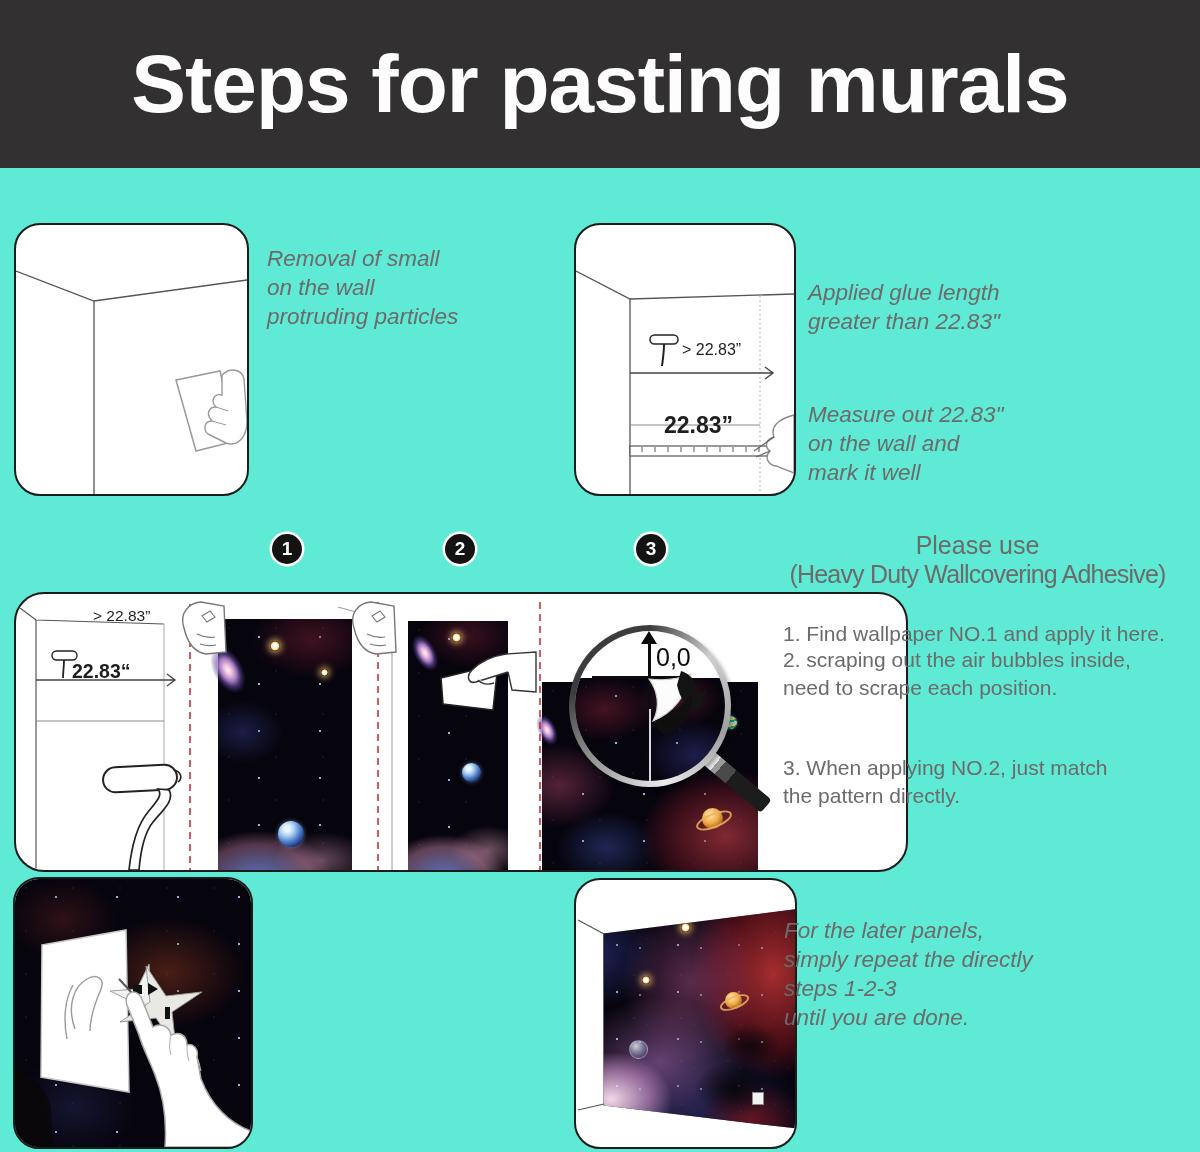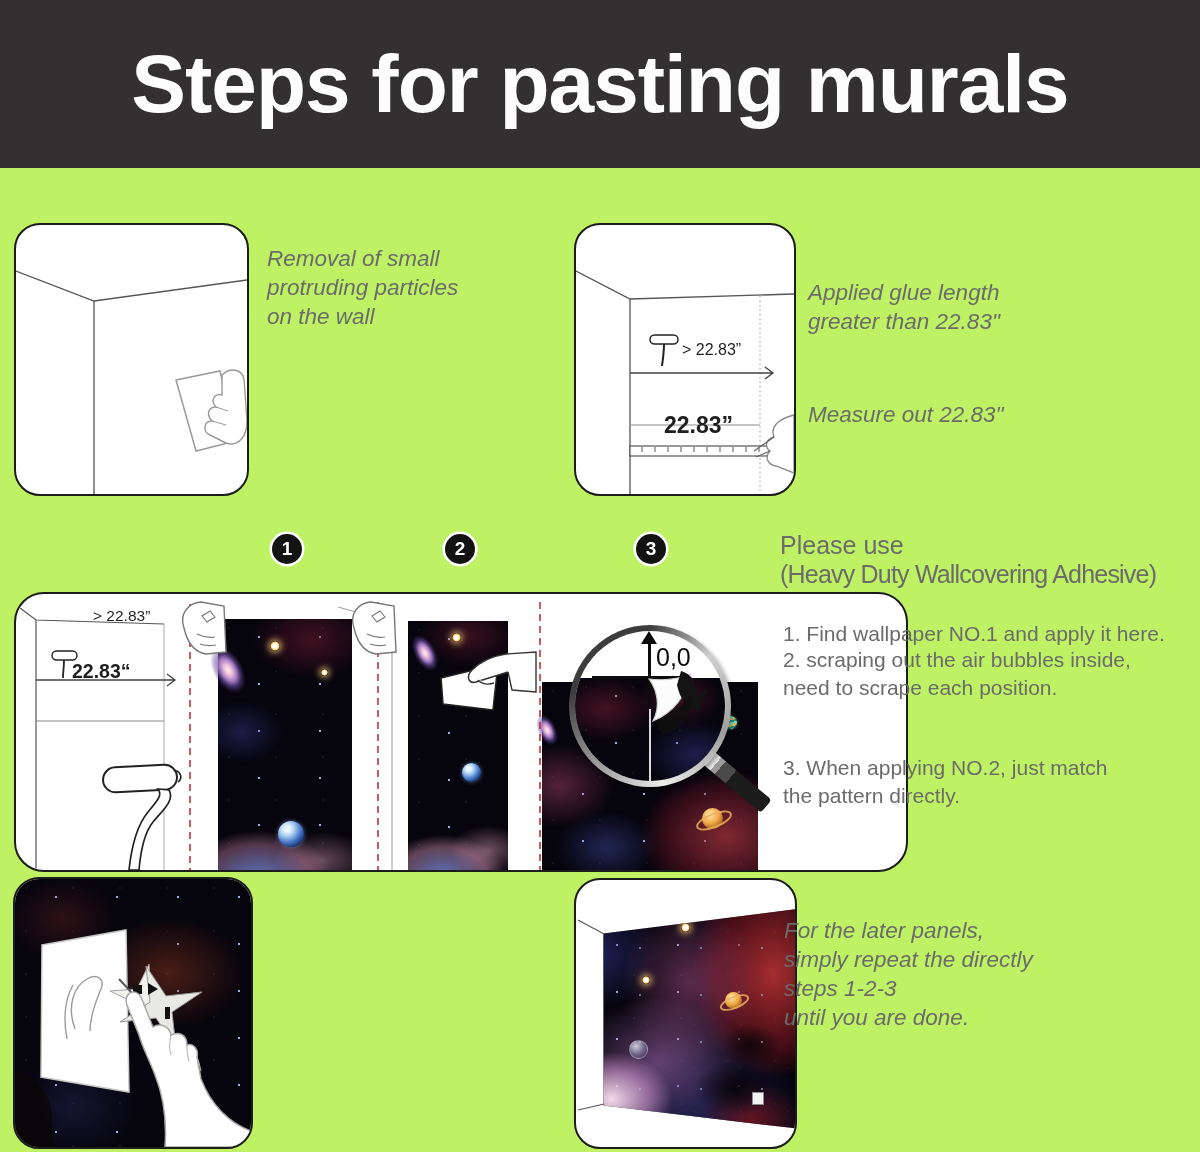--- a/index.html
+++ b/index.html
@@ -1,29 +1,29 @@
 <!DOCTYPE html>
 <html><head>
 <meta charset="utf-8">
 <style>
   html,body{margin:0;padding:0;background:#fff;}
-  #stage{position:relative;width:1200px;height:1152px;background:#bef264;overflow:hidden;
+  #stage{position:relative;width:1200px;height:1152px;background:#5eead4;overflow:hidden;
          font-family:"Liberation Sans","DejaVu Sans",sans-serif;}
   
   .banner{position:absolute;left:0;top:0;width:1200px;height:168px;background:#323031;
           display:flex;align-items:center;justify-content:center;}
   .banner h1{margin:0;color:#fdfdfd;font-size:82px;font-weight:bold;letter-spacing:-1px;}
   
   .panel{position:absolute;background:#fff;border:2px solid #1c1c1c;border-radius:26px;
          box-sizing:border-box;overflow:hidden;}
   .panel svg{position:absolute;left:0;top:0;}
   
   .cap{position:absolute;color:#6b6b6b;font-size:22.5px;line-height:29px;white-space:nowrap;font-style:italic;}
   .lbl{position:absolute;color:#1f1f1f;white-space:nowrap;text-align:center;}
-  .note{position:absolute;color:#6b6b6b;}
+  .note{position:absolute;color:#6b6b6b;text-align:center;}
   .note .l0{font-size:25px;}
   .note .l1{font-size:25px;letter-spacing:-0.8px;}
   .instr{position:absolute;color:#6b6b6b;font-size:21px;line-height:28px;white-space:nowrap;}
   
   .step-circle{position:absolute;width:30px;height:30px;border-radius:50%;background:#131313;
                color:#fff;font-size:19px;font-weight:bold;display:flex;align-items:center;
                justify-content:center;box-shadow:0 0 0 2.5px #fff;z-index:10;}
   
   .gx{position:absolute;background-color:#06040d;
       background-image:
@@ -87,22 +87,22 @@
     <svg width="231" height="269" viewBox="0 0 231 269">
       <path d="M0,46 L78,76 L231,55" fill="none" stroke="#555" stroke-width="1.3"></path>
       <path d="M78,76 V269" fill="none" stroke="#555" stroke-width="1.3"></path>
       <polygon points="160,155 204,146 220,216 180,226" fill="#fff" stroke="#9a9a9a" stroke-width="1.5"></polygon>
       <path d="M206,150 C214,142 226,144 228,154 L231,196 C231,212 222,222 210,218 L194,210 C186,206 188,196 196,196 C190,190 192,182 200,182 C194,176 198,168 206,170 Z" fill="#fff" stroke="#999" stroke-width="1.4"></path>
       <path d="M196,196 L210,200 M200,182 L212,186" fill="none" stroke="#999" stroke-width="1"></path>
     </svg>
   </div>
   <div class="cap" style="left:267px;top:244px;">
       <div>Removal of small</div>
+      <div>on the wall</div>
       <div>protruding particles</div>
-      <div>on the wall</div>
     </div>
 
   <div class="panel" style="left:574px;top:223px;width:222px;height:273px;">
     <svg width="218" height="269" viewBox="0 0 218 269">
       <path d="M0,46 L54,74 L218,69" fill="none" stroke="#555" stroke-width="1.3"></path>
       <path d="M54,74 V269" fill="none" stroke="#555" stroke-width="1.3"></path>
       <path d="M184,71 V269" fill="none" stroke="#999" stroke-width="1" stroke-dasharray="1.5,3"></path>
       <rect x="74" y="110" width="28" height="9" rx="4.5" fill="#fff" stroke="#222" stroke-width="1.5"></rect>
       <path d="M88,119 c0,8 -1,14 -2,22" fill="none" stroke="#222" stroke-width="2"></path>
       <path d="M54,148 H196 M189,142 L197,148 L189,154" fill="none" stroke="#444" stroke-width="1.4"></path>
@@ -114,20 +114,22 @@
     </svg>
   </div>
   <span class="lbl" style="left:682px;top:341px;font-size:16px;">&gt; 22.83”</span>
   <span class="lbl" style="left:664px;top:412px;font-size:23px;font-weight:bold;">22.83”</span>
   <div class="cap" style="left:808px;top:278px;">
       <div>Applied glue length</div>
       <div>greater than 22.83"</div>
     </div>
   <div class="cap" style="left:808px;top:400px;">
       <div>Measure out 22.83"</div>
+      <div>on the wall and</div>
+      <div>mark it well</div>
     </div>
 
   <div class="panel" style="left:14px;top:548px;width:894px;height:280px;border-radius:30px;margin-top:44px;">
 
     <div class="gx" style="left:202px;top:25px;width:134px;height:251px;z-index:1;">
       <div class="neb" style="background:
         radial-gradient(ellipse 95px 60px at 30% 103%, rgba(110,140,230,.8), rgba(230,150,190,.35) 55%, transparent 78%),
         radial-gradient(ellipse 70px 40px at 78% 96%, rgba(240,170,200,.4), transparent 70%),
         radial-gradient(ellipse 85px 55px at 70% 8%, rgba(120,30,50,.5), transparent 72%),
         radial-gradient(ellipse 60px 45px at 18% 45%, rgba(60,70,160,.38), transparent 70%);"></div>

